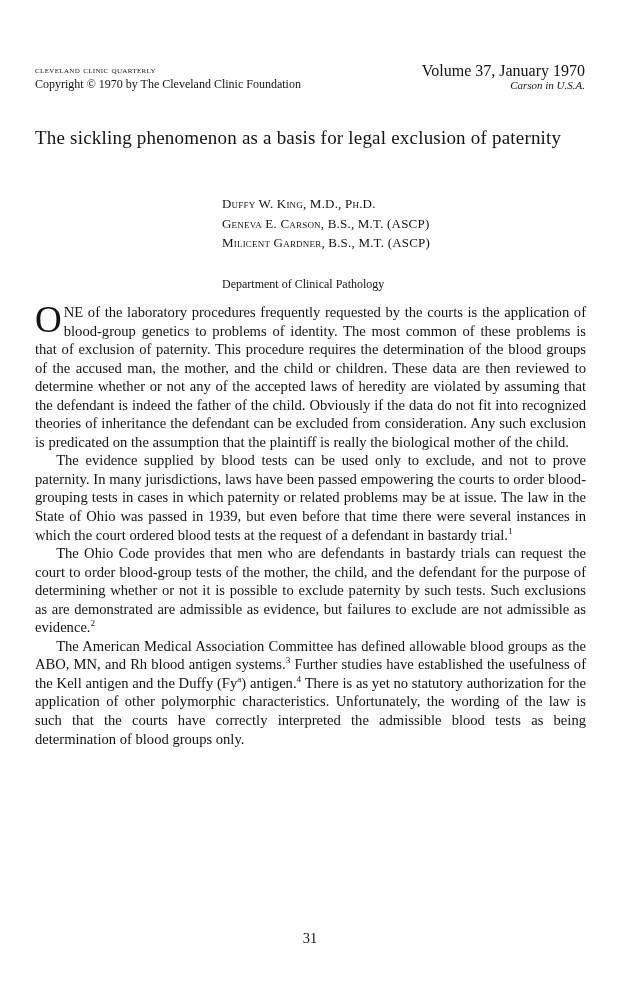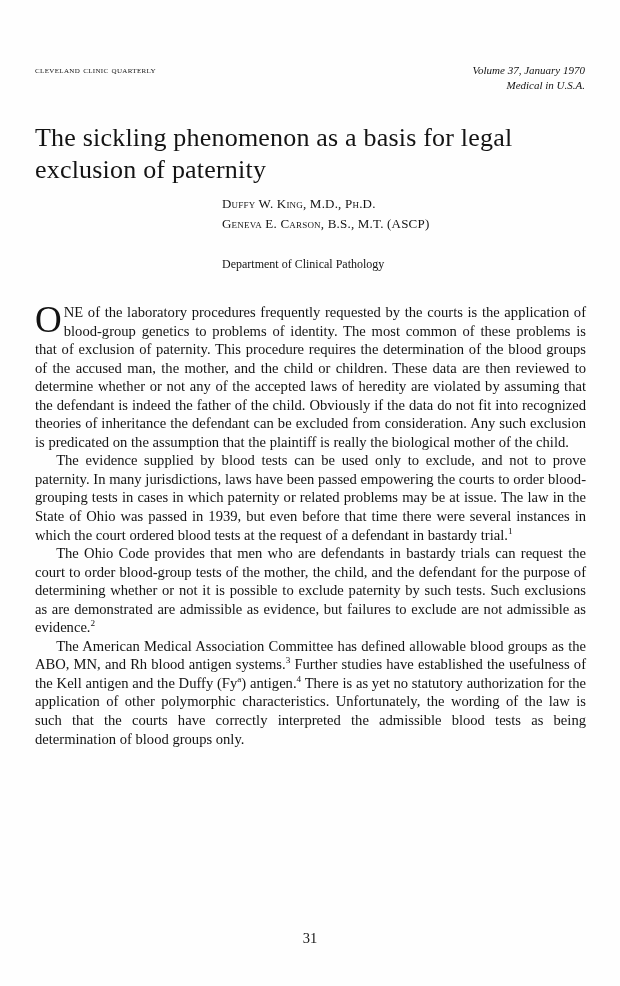--- a/index.html
+++ b/index.html
@@ -46,39 +46,38 @@
     line-height: 14px;
     white-space: nowrap;
   }
   .journal-name::first-letter { font-size: 10.5px; }
   .copyright-line {
     font-size: 12px;
     line-height: 15px;
     white-space: nowrap;
   }
   .volume-line {
-    font-size: 11px;
+    font-size: 16px;
     line-height: 15px;
     white-space: nowrap;
-    font-style: italic;
   }
   .printed-line {
     font-size: 11px;
     font-style: italic;
     line-height: 14px;
     white-space: nowrap;
   }
 
   
   .article-title {
     position: absolute;
     left: 35px;
     top: 122px;
     width: 545px;
-    font-size: 26px;
+    font-size: 19px;
     line-height: 32px;
     font-weight: normal;
     letter-spacing: 0.2px;
     margin: 0;
   }
 
   
   .byline {
     position: absolute;
     left: 222px;
@@ -146,32 +145,34 @@
   }
 </style>
 </head>
 <body>
 
 <div class="page">
 
   <div class="masthead">
     <div class="masthead-left">
       <div class="journal-name">Cleveland Clinic Quarterly</div>
+      <div class="copyright-line">Copyright © 1970 by The Cleveland Clinic Foundation</div>
     </div>
     <div class="masthead-right">
       <div class="volume-line">Volume 37, January 1970</div>
-      <div class="printed-line">Medical in U.S.A.</div>
+      <div class="printed-line">Carson in U.S.A.</div>
     </div>
   </div>
 
   <h1 class="article-title">The sickling phenomenon as a basis for legal exclusion of paternity</h1>
 
   <div class="byline">
     <div class="author">Duffy W. King, M.D., Ph.D.</div>
     <div class="author">Geneva E. Carson, B.S., M.T. (ASCP)</div>
+    <div class="author">Milicent Gardner, B.S., M.T. (ASCP)</div>
     <div class="affiliation">Department of Clinical Pathology</div>
   </div>
 
   <div class="body-text">
 
     <p class="lead"><span class="dropcap">O</span><span class="smallcaps-run">NE</span><span> of the laboratory procedures frequently requested by the courts is the application of blood-group genetics to problems of identity. The most common of these problems is that of exclusion of paternity. This procedure requires the determination of the blood groups of the accused man, the mother, and the child or children. These data are then reviewed to determine whether or not any of the accepted laws of heredity are violated by assuming that the defendant is indeed the father of the child. Obviously if the data do not fit into recognized theories of inheritance the defendant can be excluded from consideration. Any such exclusion is predicated on the assumption that the plaintiff is really the biological mother of the child.</span></p>
 
     <p><span>The evidence supplied by blood tests can be used only to exclude, and not to prove paternity. In many jurisdictions, laws have been passed empowering the courts to order blood-grouping tests in cases in which paternity or related problems may be at issue. The law in the State of Ohio was passed in 1939, but even before that time there were several instances in which the court ordered blood tests at the request of a defendant in bastardy trial.</span><sup>1</sup></p>
 
     <p><span>The Ohio Code provides that men who are defendants in bastardy trials can request the court to order blood-group tests of the mother, the child, and the defendant for the purpose of determining whether or not it is possible to exclude paternity by such tests. Such exclusions as are demonstrated are admissible as evidence, but failures to exclude are not admissible as evidence.</span><sup>2</sup></p>

